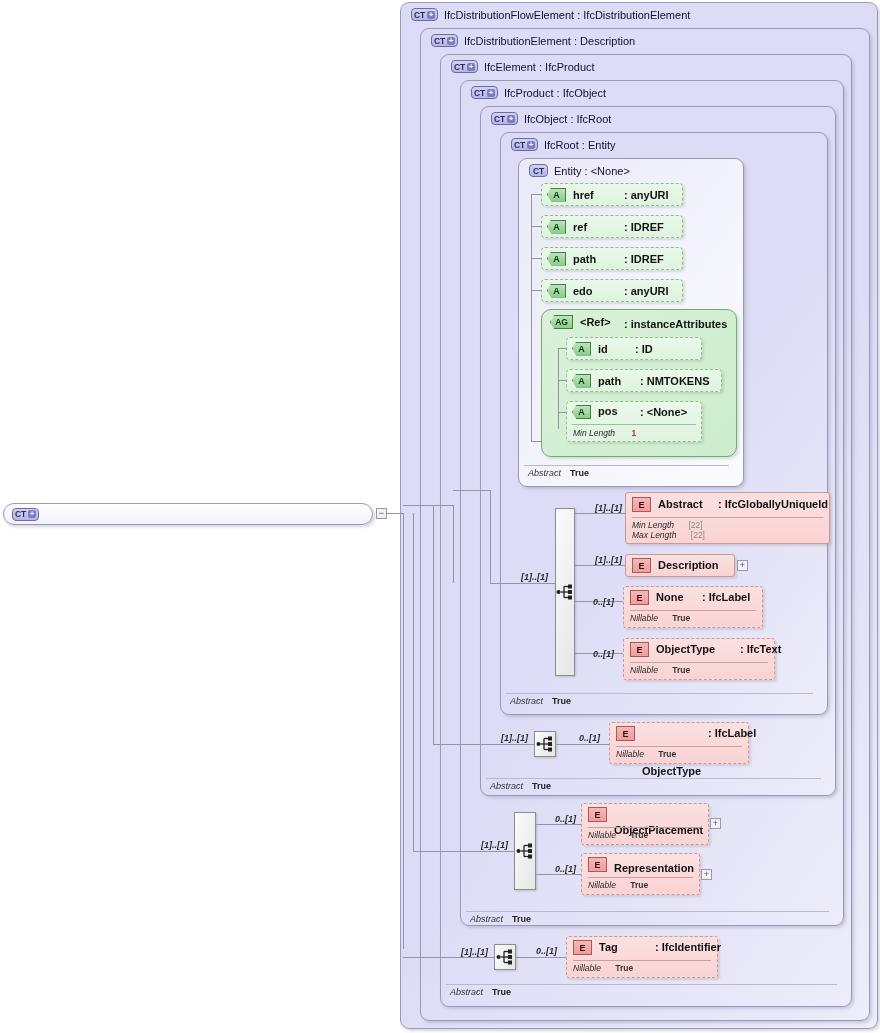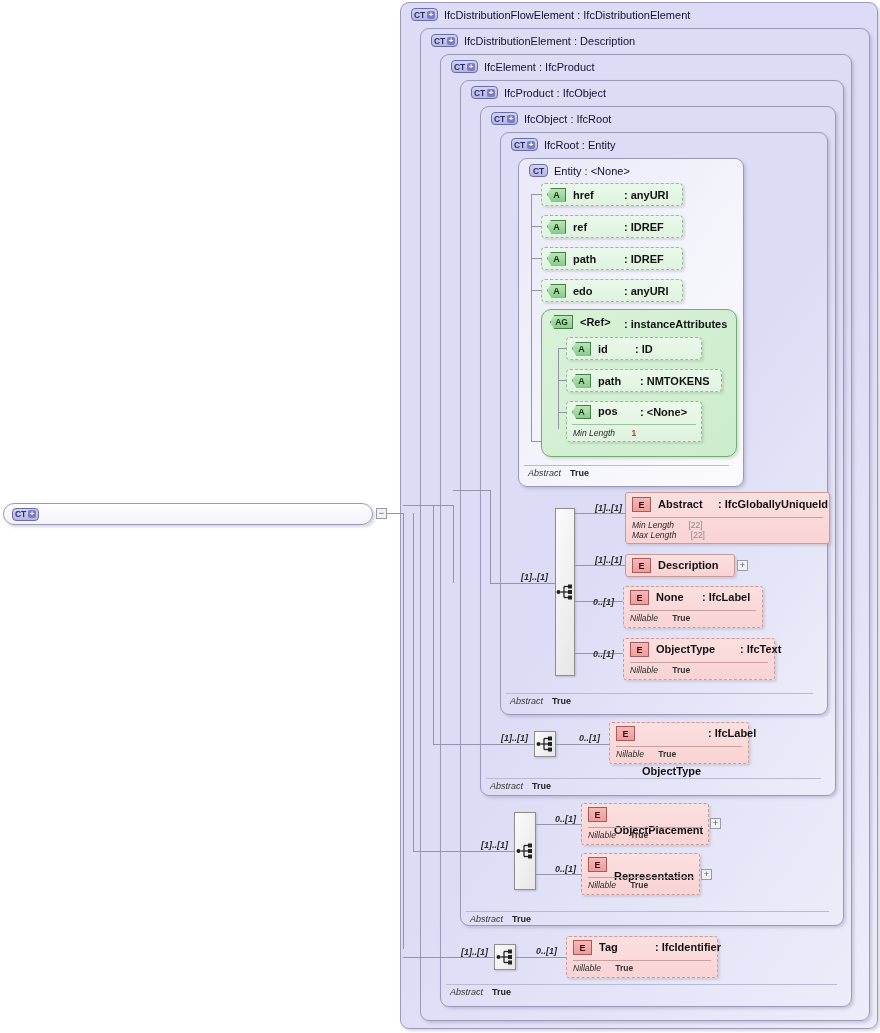--- a/index.html
+++ b/index.html
@@ -460,21 +460,21 @@
     <span class="k">Nillable</span>
     <span class="v" style="margin-left:12px;">True</span>
   </div>
 </div>
 <div class="toggle" style="left:710px;top:818px;">+</div>
 
 <div class="ln h" style="left:536px;top:874px;width:45px;"></div>
 <span class="card" style="left:555px;top:864px;">0..[1]</span>
 <div class="el dashed" style="left:581px;top:853px;width:119px;height:42px;">
   <span class="e-badge" style="left:6px;top:3px;">E</span>
-  <span class="e-name" style="left:32px;top:16px;">Representation</span>
+  <span class="e-name" style="left:32px;top:8px;">Representation</span>
   <div class="hr-pink" style="left:6px;right:6px;top:23px;"></div>
   <div class="facet" style="left:6px;top:26px;">
     <span class="k">Nillable</span>
     <span class="v" style="margin-left:12px;">True</span>
   </div>
 </div>
 <div class="toggle" style="left:701px;top:869px;">+</div>
 
 <div class="ln h" style="left:403px;top:957px;width:91px;"></div>
 <span class="card" style="left:461px;top:947px;">[1]..[1]</span>

